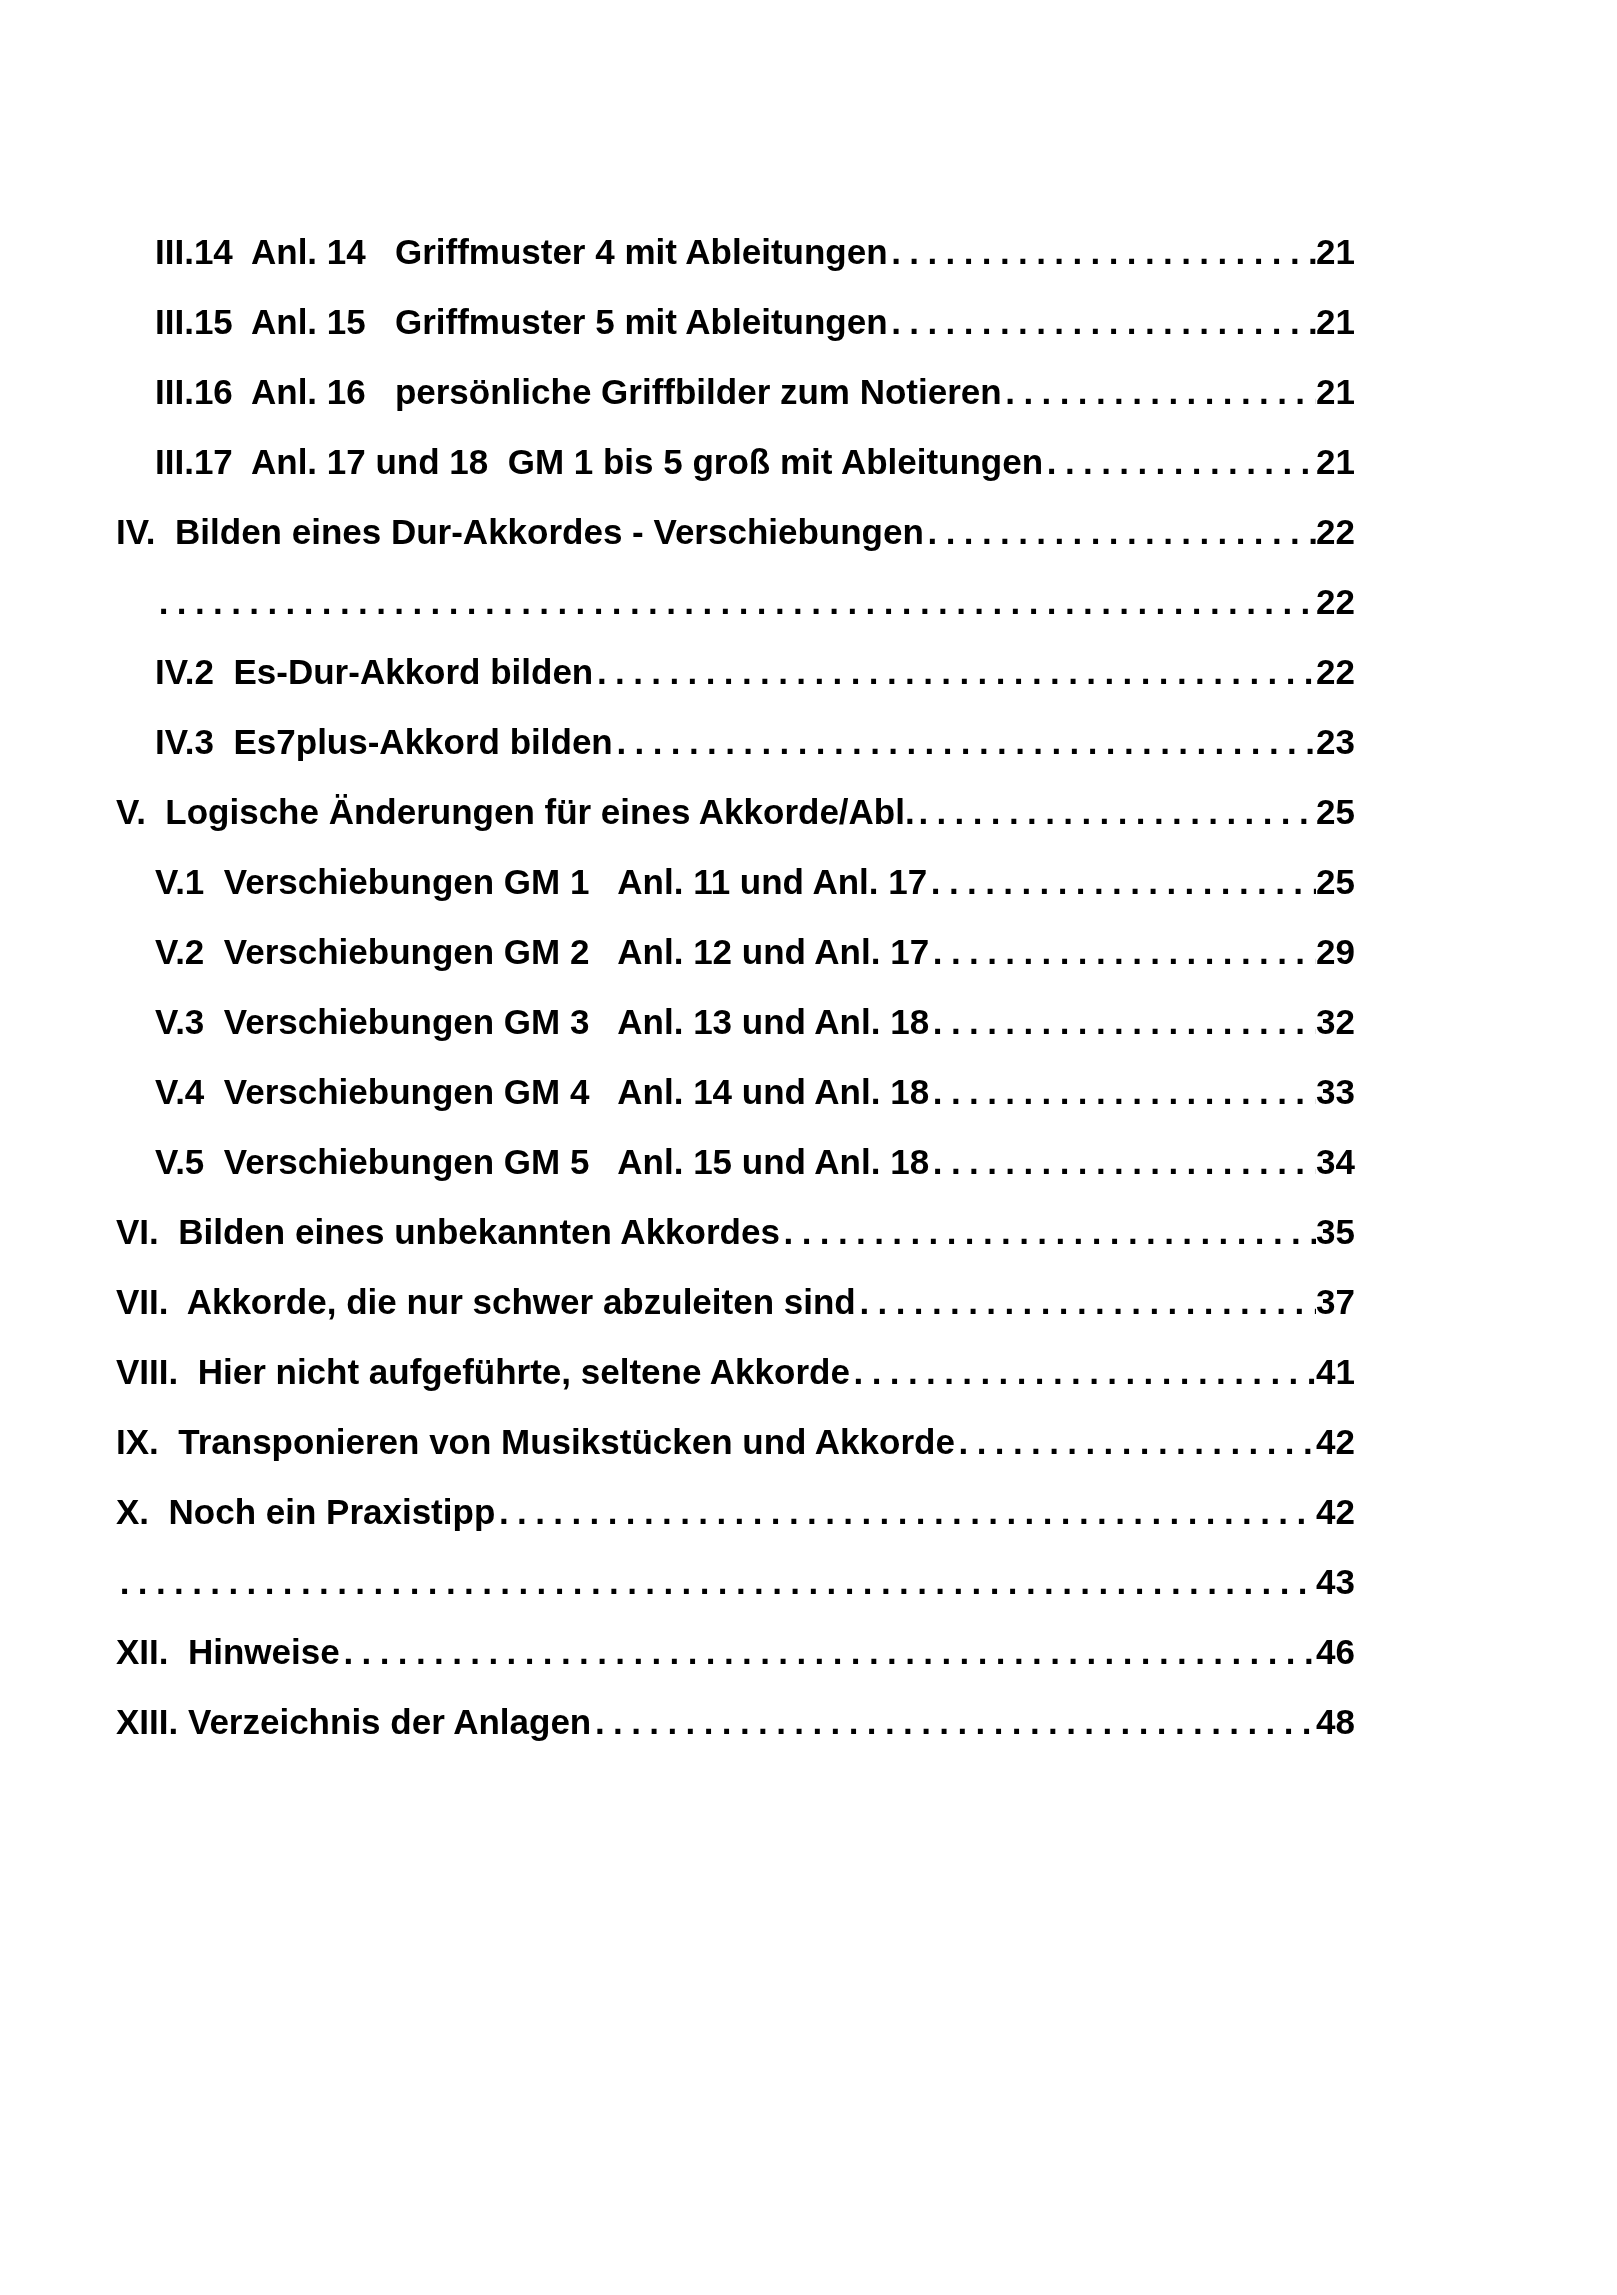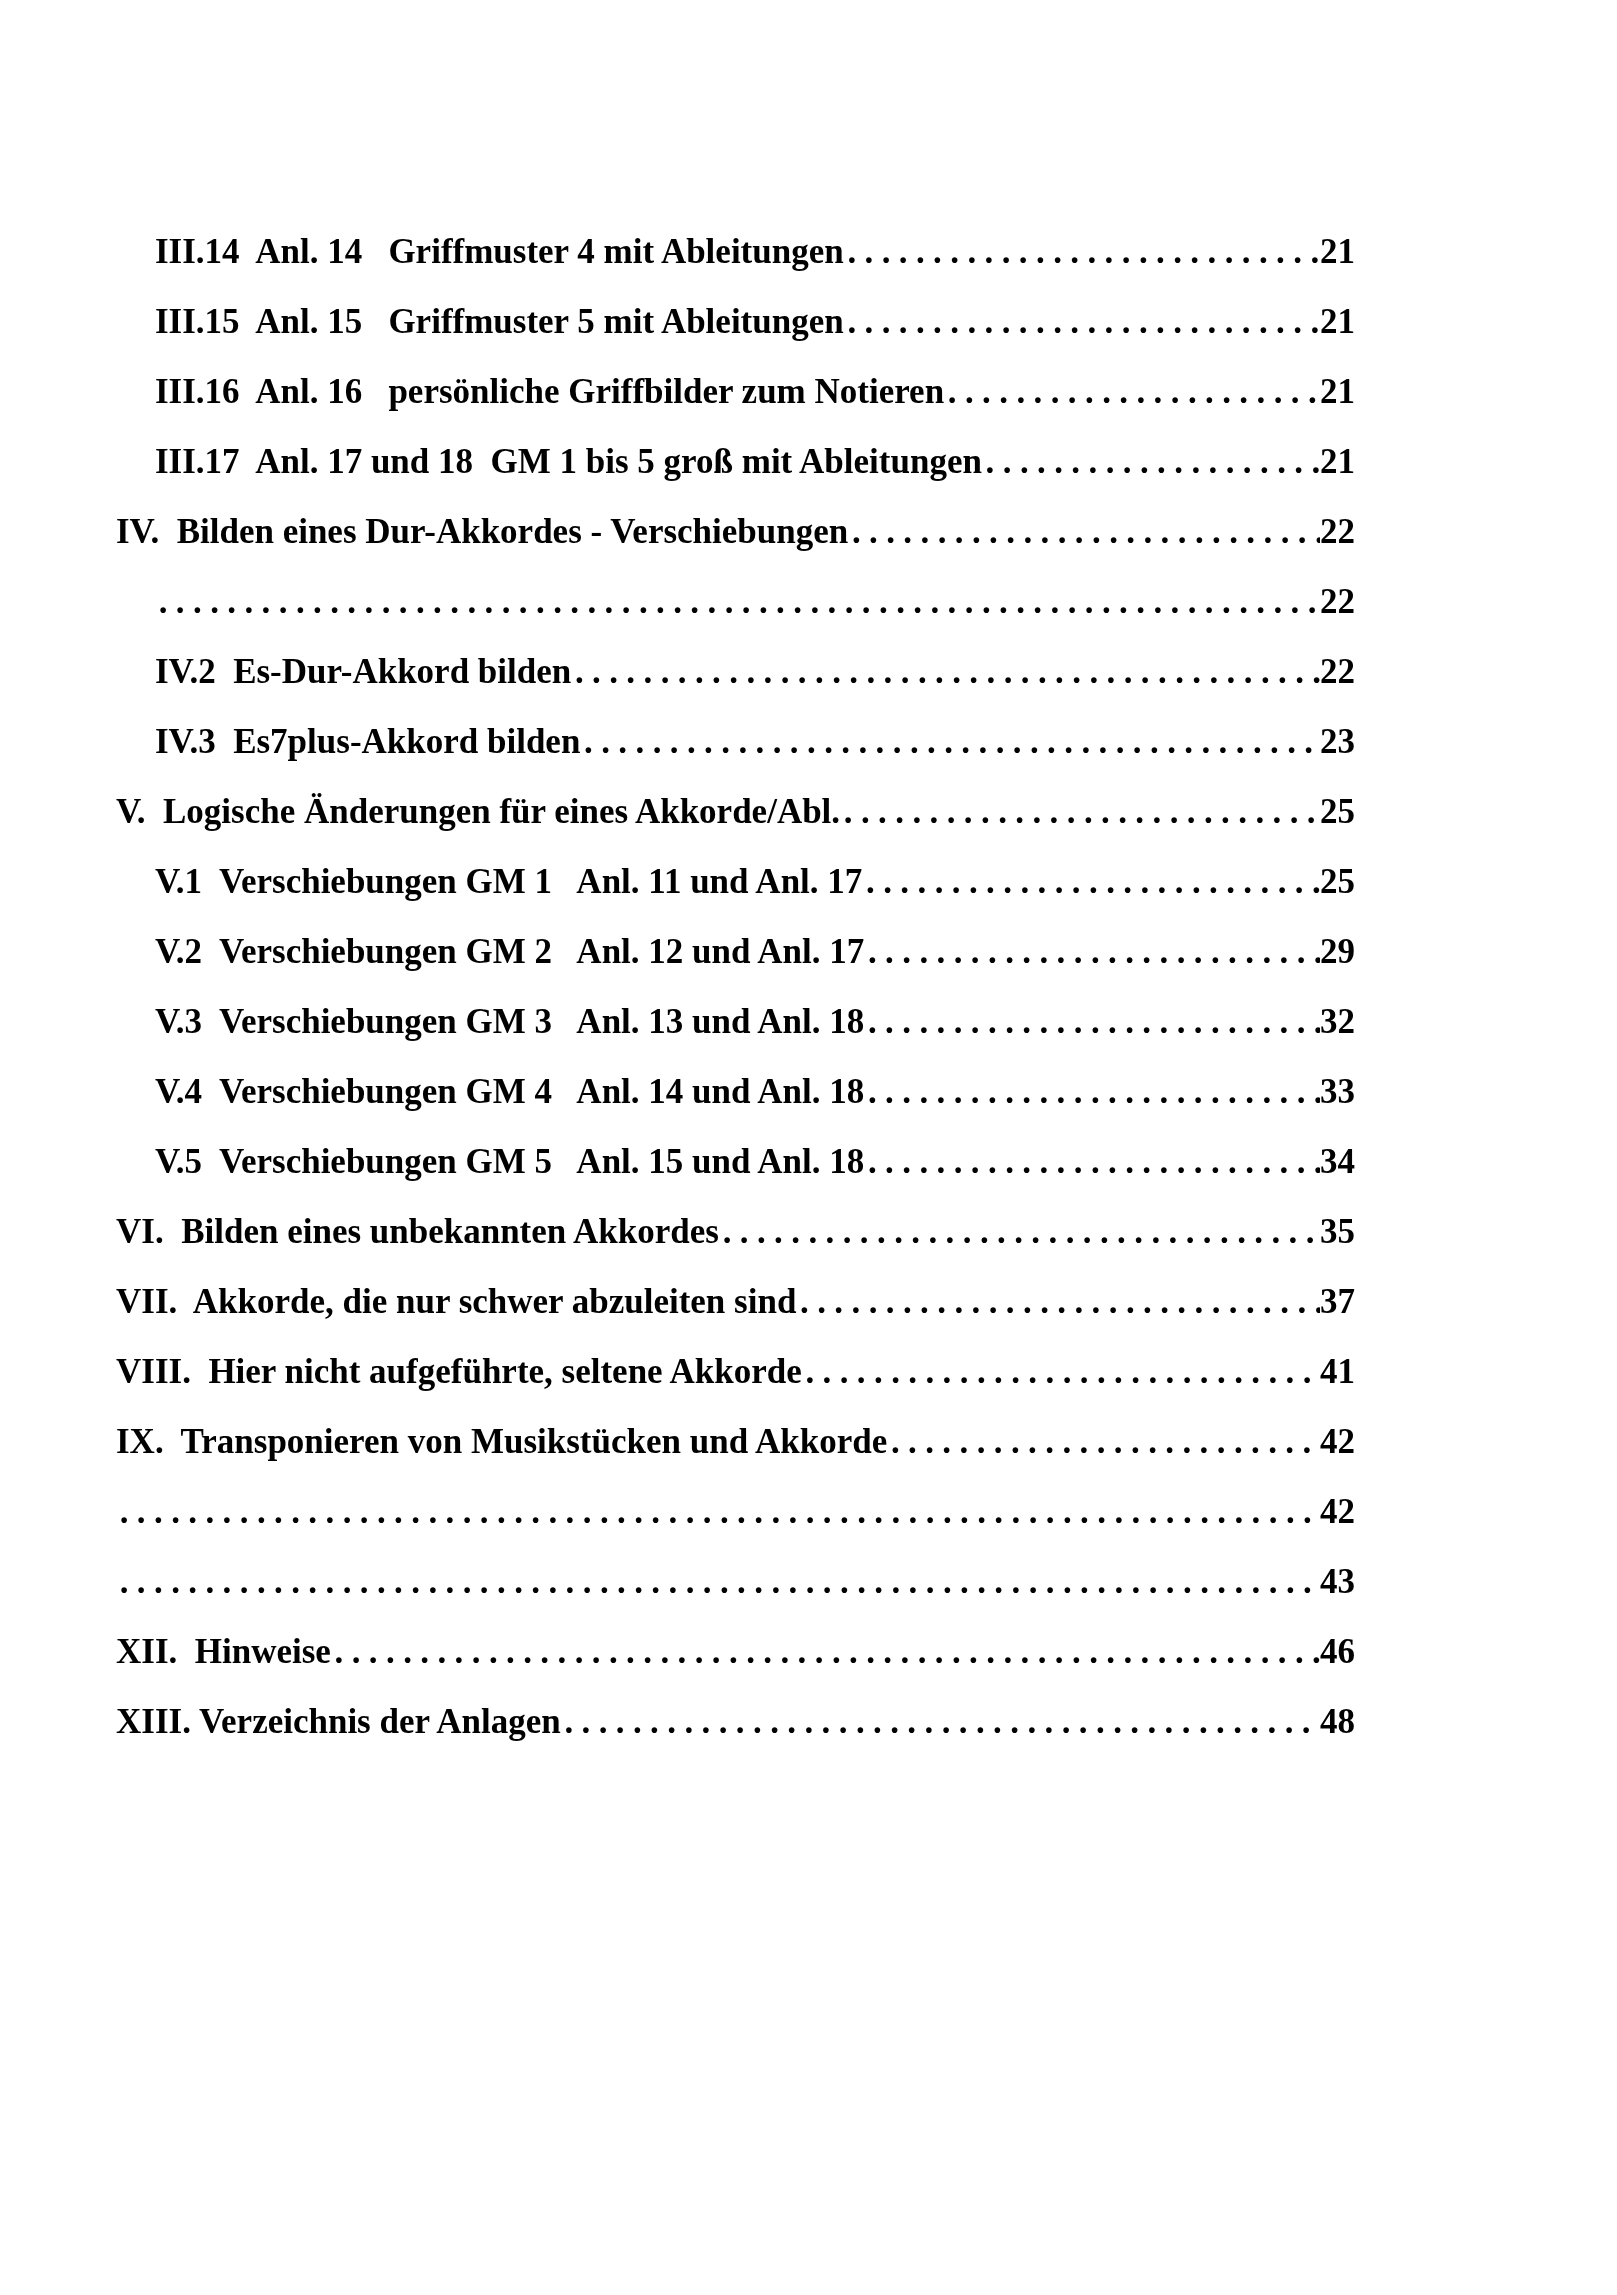--- a/index.html
+++ b/index.html
@@ -25,21 +25,20 @@
     width: 1239px;
     font-weight: bold;
     font-size: 35px;
   }
   .toc-row {
     display: flex;
     align-items: flex-start;
     height: 70px;
     line-height: 70px;
     overflow: hidden;
-    font-family: Liberation Serif, serif;
   }
   .toc-row.level-1 { padding-left: 39px; }
   .toc-label {
     flex: 0 0 auto;
     white-space: pre;   
   }
   .toc-leader {
     flex: 1 1 0;
     min-width: 0;
     overflow: hidden;
@@ -140,20 +139,21 @@
         <span class="toc-label">VIII.  Hier nicht aufgeführte, seltene Akkorde</span>
         <span class="toc-leader" aria-hidden="true">....................................................................................................................................................................................</span>
         <span class="toc-page">41</span>
       </div>
       <div class="toc-row level-0">
         <span class="toc-label">IX.  Transponieren von Musikstücken und Akkorde</span>
         <span class="toc-leader" aria-hidden="true">....................................................................................................................................................................................</span>
         <span class="toc-page">42</span>
       </div>
       <div class="toc-row level-0">
+        <span class="toc-label">X.  Noch ein Praxistipp</span>
         <span class="toc-leader" aria-hidden="true">....................................................................................................................................................................................</span>
         <span class="toc-page">42</span>
       </div>
       <div class="toc-row level-0">
         <span class="toc-leader" aria-hidden="true">....................................................................................................................................................................................</span>
         <span class="toc-page">43</span>
       </div>
       <div class="toc-row level-0">
         <span class="toc-label">XII.  Hinweise</span>
         <span class="toc-leader" aria-hidden="true">....................................................................................................................................................................................</span>

